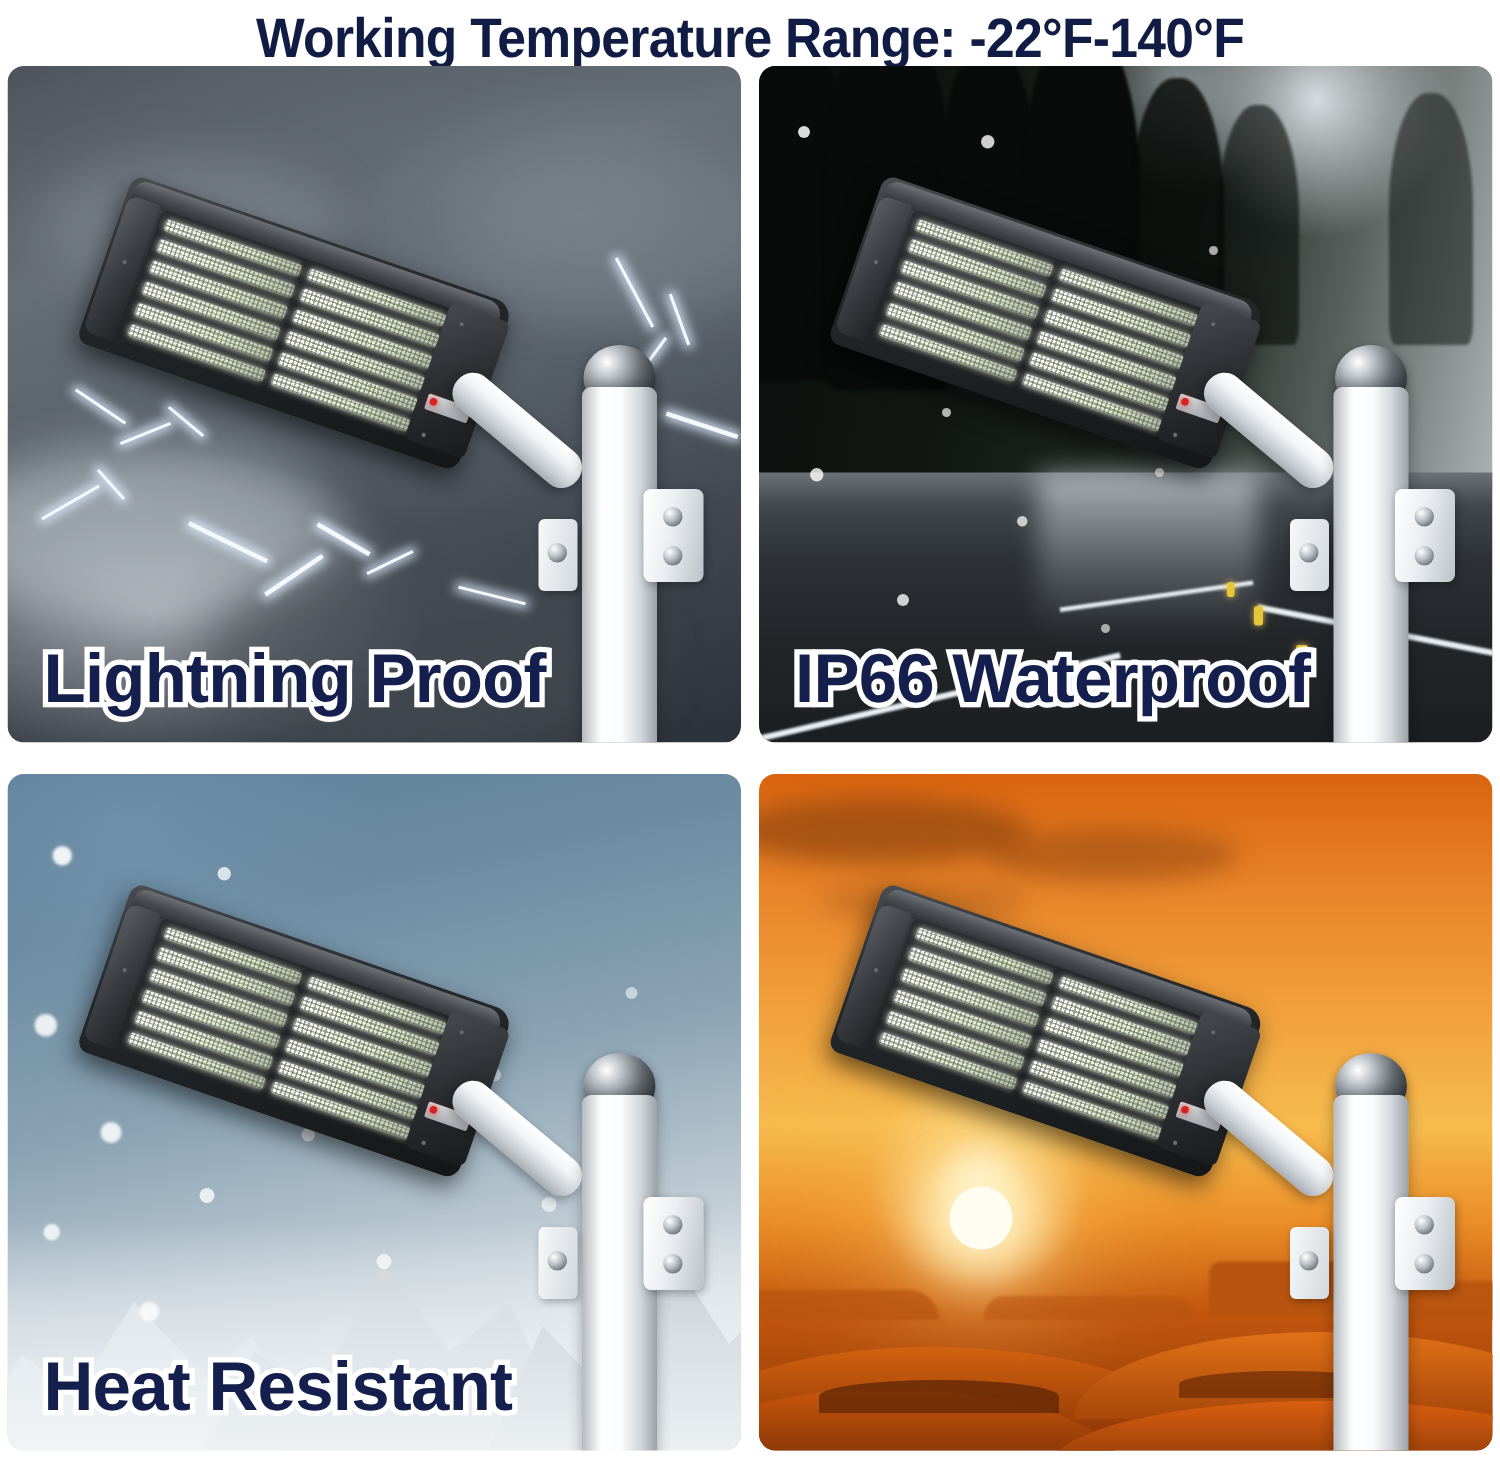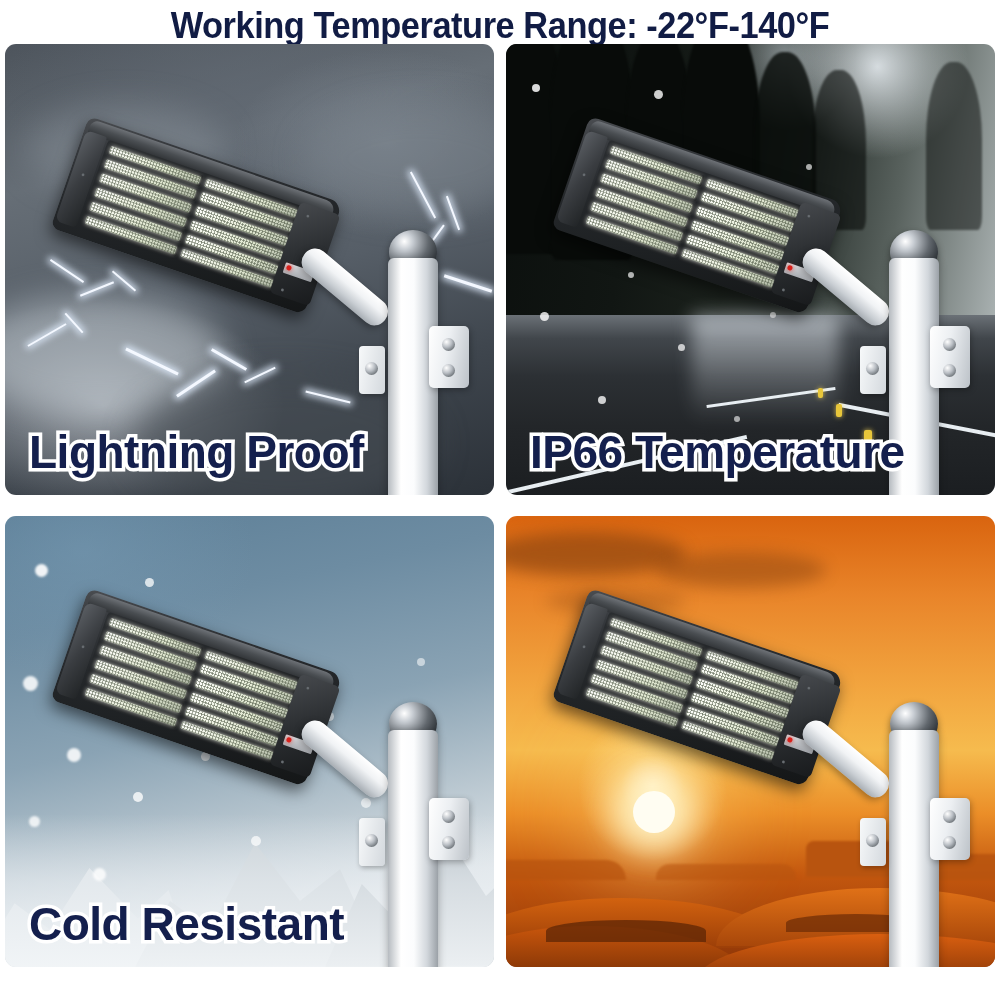--- a/index.html
+++ b/index.html
@@ -380,21 +380,21 @@
         <div class="arm"></div>
         <div class="ball"></div>
         <div class="pole"></div>
         <div class="bracket"></div>
         <div class="bracket2"></div>
         <div class="ubolt" style="left:437px;top:294px;"></div>
         <div class="ubolt" style="left:437px;top:320px;"></div>
         <div class="ubolt" style="left:360px;top:318px;"></div>
       </div>
 
-      <div class="caption right-wide">IP66 Temperature</div>
+      <div class="caption right-wide">IP66 Waterproof</div>
     </div>
 
     <div class="panel p-bl">
       <div class="scene">
         <div class="sky-cold"></div>
 
         <div class="mountain" style="left:-30px;width:220px;height:110px;clip-path:polygon(0% 100%,18% 42%,34% 66%,52% 10%,74% 56%,88% 30%,100% 100%);background:#dde3e7;"></div>
         <div class="mountain" style="left:130px;width:250px;height:132px;clip-path:polygon(0% 100%,14% 50%,30% 72%,48% 6%,66% 50%,82% 26%,100% 100%);background:#c9d1d6;"></div>
         <div class="mountain" style="left:320px;width:230px;height:148px;clip-path:polygon(0% 100%,16% 44%,32% 70%,50% 4%,70% 52%,86% 28%,100% 100%);background:#b9c2c8;"></div>
         <div class="mtn-haze"></div>
@@ -469,21 +469,21 @@
         <div class="arm"></div>
         <div class="ball"></div>
         <div class="pole"></div>
         <div class="bracket"></div>
         <div class="bracket2"></div>
         <div class="ubolt" style="left:437px;top:294px;"></div>
         <div class="ubolt" style="left:437px;top:320px;"></div>
         <div class="ubolt" style="left:360px;top:318px;"></div>
       </div>
 
-      <div class="caption">Cold Resistant</div>
+      <div class="caption">Heat Resistant</div>
     </div>
 
     <div class="panel p-br">
       <div class="scene">
         <div class="sky-hot"></div>
 
         <div class="cloud-hot" style="left:-20px;top:16px;width:200px;height:44px;"></div>
         <div class="cloud-hot" style="left:150px;top:36px;width:170px;height:36px;opacity:.75;"></div>
         <div class="cloud-hot" style="left:40px;top:72px;width:140px;height:26px;opacity:.5;"></div>
 

